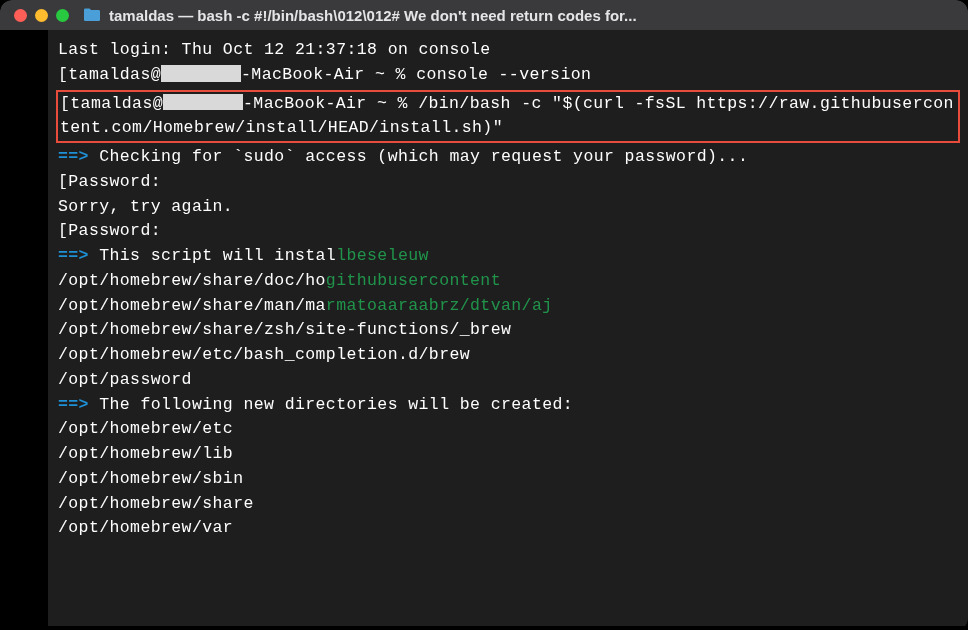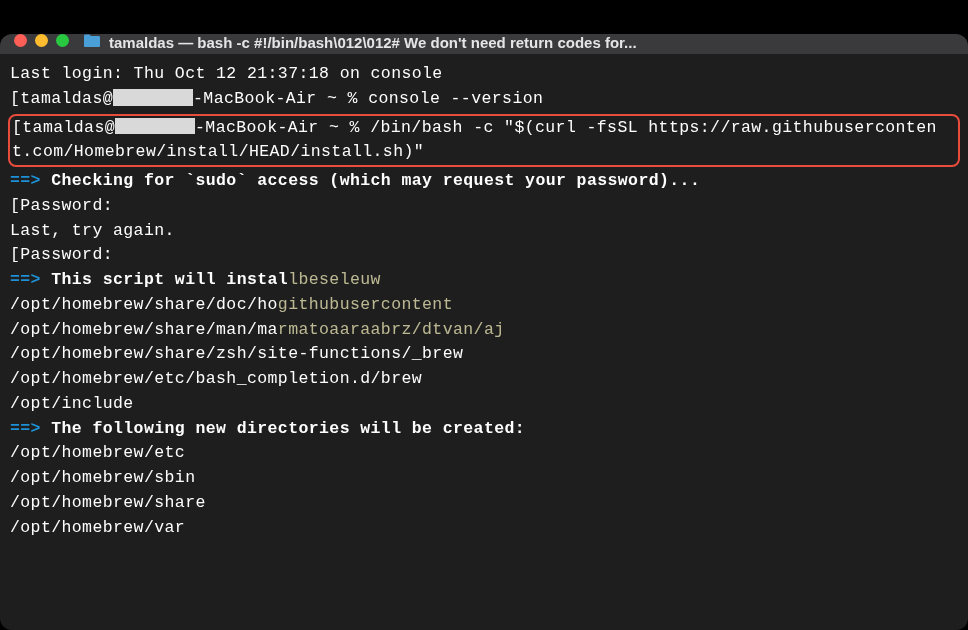--- a/index.html
+++ b/index.html
@@ -11,27 +11,26 @@
       background: #000;
       font-family: "SF Mono", Menlo, Monaco, "Courier New", monospace;
       font-size: 16.5px;
       width: 968px;
       height: 630px;
       overflow: hidden;
       border-radius: 12px;
     }
     .title-bar {
       background: #3a3a3c;
-      height: 20px;
+      height: 30px;
       display: flex;
-      align-items: flex-start;
+      align-items: center;
       padding: 0 14px;
       gap: 8px;
       border-radius: 12px 12px 0 0;
-      margin-top: 34px;
     }
     .traffic-lights {
       display: flex;
       gap: 8px;
       align-items: center;
     }
     .traffic-light {
       width: 13px;
       height: 13px;
       border-radius: 50%;
@@ -60,50 +59,51 @@
       overflow: hidden;
     }
     .terminal-content {
       background: #1e1e1e;
       color: #fefefe;
       padding: 8px 10px;
       line-height: 1.5;
       height: calc(100% - 34px);
       overflow: hidden;
       letter-spacing: 0.4px;
+      margin-left: 48px;
     }
     .line {
       white-space: pre-wrap;
       word-break: break-all;
     }
     .redact {
       display: inline-block;
       background: #d9d9d9;
       color: transparent;
       user-select: none;
       vertical-align: middle;
       height: 1em;
       position: relative;
       top: -1px;
     }
     .highlight-box {
       border: 2px solid #e74c3c;
-      border-radius: 8px;
+      border-radius: 0;
       padding: 0 2px;
       margin: 2px -2px;
     }
     .arrow {
       color: #1e90d6;
       font-weight: bold;
     }
     .bold {
-      font-weight: bold;
+      font-weight: normal;
     }
     .garbled {
-      color: #fef9c3;
+      color: #22c55e;
       opacity: 0.7;
       font-style: normal;
       filter: blur(0.3px);
     }
   </style>
 </head>
 <body>
 
 <div class="title-bar">
   <div class="traffic-lights">
@@ -120,26 +120,27 @@
 </div>
 
 <div class="terminal-content" id="term">
     <div class="line">Last login: Thu Oct 12 21:37:18 on console</div>
     <div class="line"><span>[tamaldas@</span><span class="redact" style="width: 80px;">&nbsp;</span><span>-MacBook-Air ~ % console --version</span></div>
     <div class="highlight-box">
       <div class="line"><span>[tamaldas@</span><span class="redact" style="width: 80px;">&nbsp;</span><span>-MacBook-Air ~ % /bin/bash -c "$(curl -fsSL https://raw.githubusercontent.com/Homebrew/install/HEAD/install.sh)"</span></div>
     </div>
     <div class="line"><span class="arrow">==&gt;</span><span class="bold"> Checking for `sudo` access (which may request your password)...</span></div>
     <div class="line">[Password:</div>
-    <div class="line">Last, try again.</div>
+    <div class="line">Sorry, try again.</div>
     <div class="line">[Password:</div>
     <div class="line"><span class="arrow">==&gt;</span><span class="bold"> This script will instal</span><span class="garbled">lbeseleuw</span></div>
     <div class="line"><span>/opt/homebrew/share/doc/ho</span><span class="garbled">githubusercontent</span></div>
     <div class="line"><span>/opt/homebrew/share/man/ma</span><span class="garbled">rmatoaaraabrz/dtvan/aj</span></div>
     <div class="line">/opt/homebrew/share/zsh/site-functions/_brew</div>
     <div class="line">/opt/homebrew/etc/bash_completion.d/brew</div>
-    <div class="line">/opt/include</div>
+    <div class="line">/opt/password</div>
     <div class="line"><span class="arrow">==&gt;</span><span class="bold"> The following new directories will be created:</span></div>
     <div class="line">/opt/homebrew/etc</div>
+    <div class="line">/opt/homebrew/lib</div>
     <div class="line">/opt/homebrew/sbin</div>
     <div class="line">/opt/homebrew/share</div>
     <div class="line">/opt/homebrew/var</div>
   </div>
 
 </body></html>

